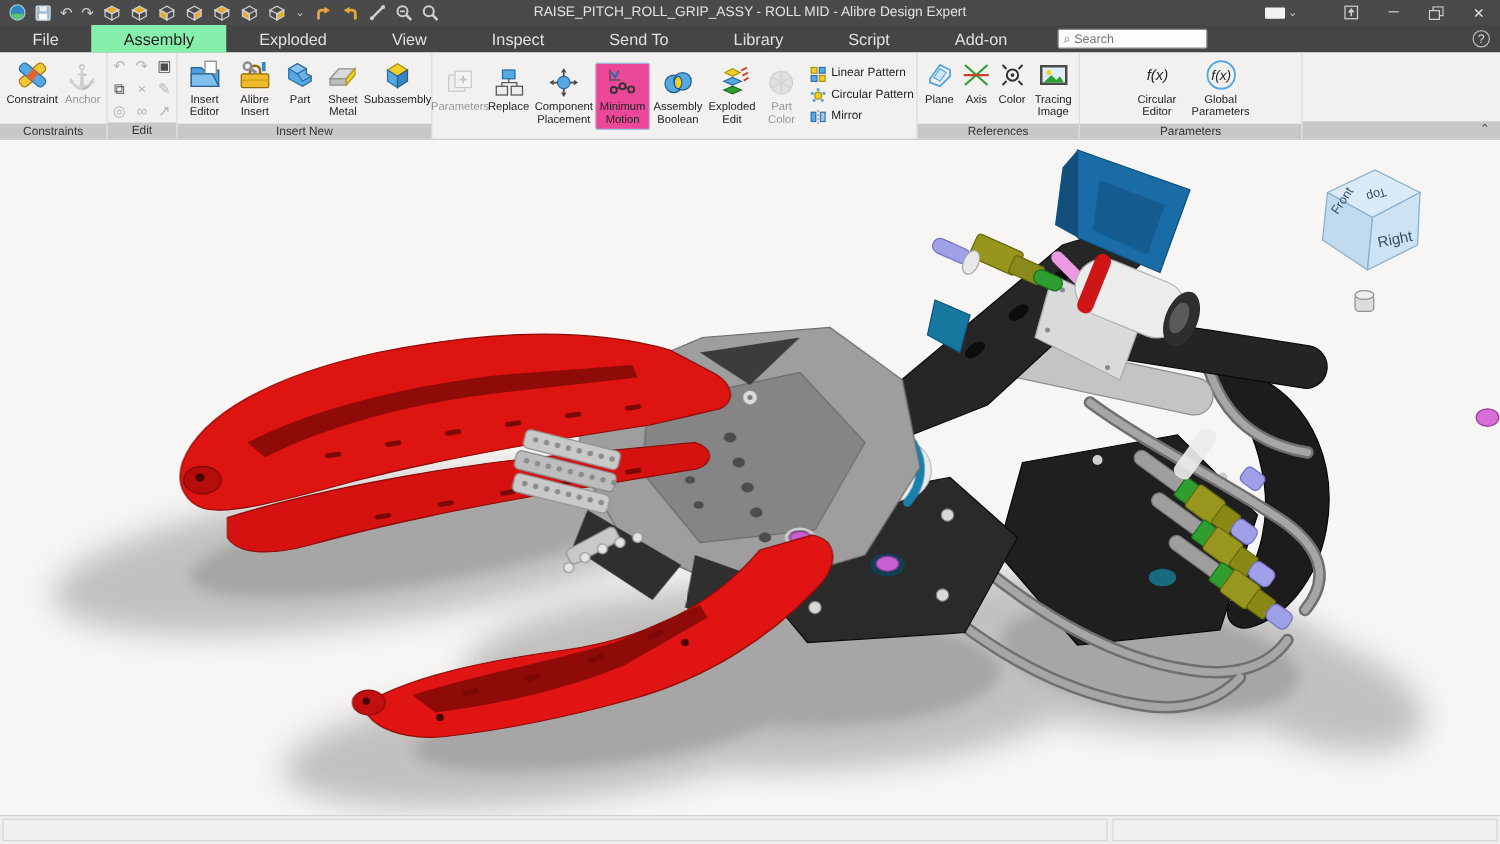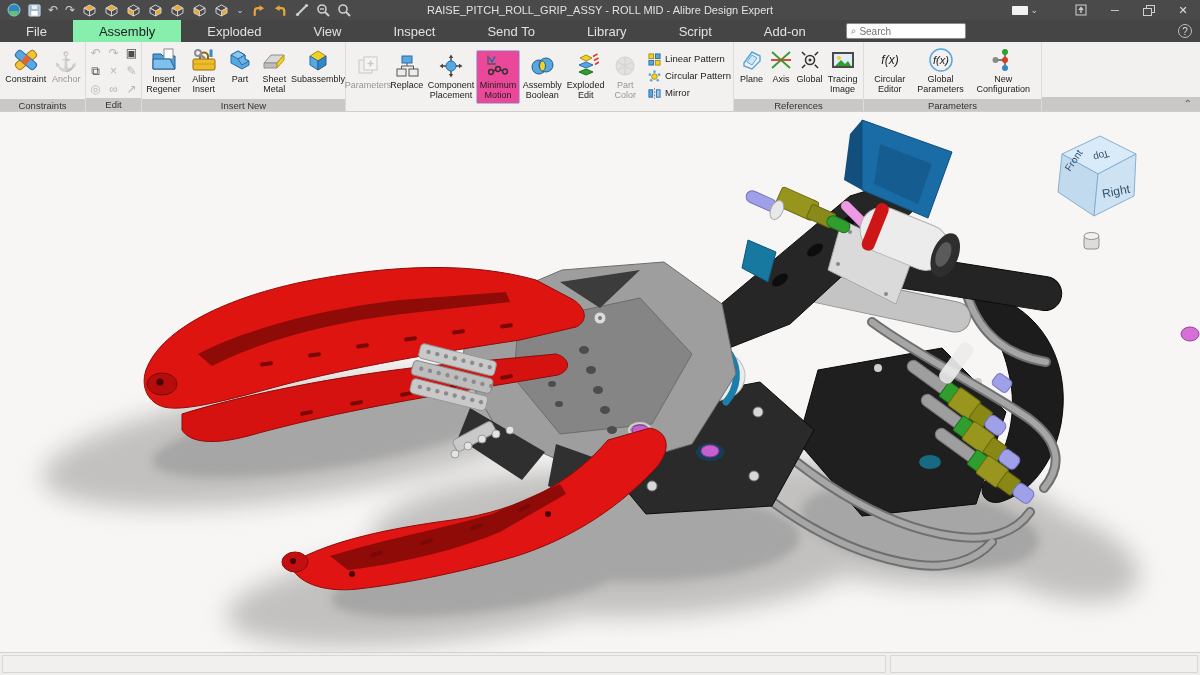--- a/index.html
+++ b/index.html
@@ -207,21 +207,21 @@
   </div>
 
   <div class="rgroup" style="width:204px">
     <div class="rgroup-content">
       <div class="rbtn" style="width:40px">
         <svg class="ric" viewBox="0 0 26 26">
             <path d="M2,7 L10,7 L12,9 L24,9 L24,22 L2,22 Z" fill="#4d9fdd" stroke="#255f8e"></path>
             <rect x="13" y="2" width="9" height="10" fill="#ffffff" stroke="#8a8a8a"></rect>
             <path d="M2,12 L19,12 L24,22 L2,22 Z" fill="#7fc0ec" stroke="#255f8e"></path>
           </svg>
-        <span class="lbl">Insert Regener</span>
+        <span class="lbl">Insert Editor</span>
       </div>
       <div class="rbtn" style="width:42px">
         <svg class="ric" viewBox="0 0 26 26">
             <rect x="2" y="12" width="22" height="11" rx="1.5" fill="#eebc2a" stroke="#93690c"></rect>
             <path d="M9,12 V9 a4,3.5 0 0 1 8,0 V12" fill="none" stroke="#93690c" stroke-width="2"></path>
             <line x1="2" y1="17" x2="24" y2="17" stroke="#c89a18"></line>
             <circle cx="7" cy="6" r="3" fill="none" stroke="#8a8f94" stroke-width="2"></circle>
             <line x1="9.5" y1="8" x2="14" y2="11.5" stroke="#8a8f94" stroke-width="2.6"></line>
             <line x1="20" y1="2.5" x2="20" y2="10" stroke="#3f87c0" stroke-width="3"></line>
           </svg>
@@ -366,21 +366,21 @@
             <line x1="3" y1="13" x2="23" y2="13" stroke="#d43c2c" stroke-width="1.8"></line>
           </svg>
         <span class="lbl">Axis</span>
       </div>
       <div class="rbtn" style="width:30px">
         <svg class="ric" viewBox="0 0 26 26">
             <circle cx="13" cy="13" r="4.5" fill="none" stroke="#333" stroke-width="1.6"></circle>
             <circle cx="13" cy="13" r="1.5" fill="#333"></circle>
             <path d="M5,5 L8.2,8.2 M21,5 L17.8,8.2 M5,21 L8.2,17.8 M21,21 L17.8,17.8" stroke="#333" stroke-width="1.6"></path>
           </svg>
-        <span class="lbl">Global</span>
+        <span class="lbl">Color</span>
       </div>
       <div class="rbtn" style="width:38px">
         <svg class="ric" viewBox="0 0 26 26">
             <rect x="2" y="5" width="22" height="16" fill="#4a4a4a"></rect>
             <rect x="4" y="7" width="18" height="12" fill="#dfeef8"></rect>
             <circle cx="9" cy="11" r="2" fill="#f2d025"></circle>
             <path d="M5,19 L11,13 L15,17 L18,14 L21,19 Z" fill="#2f9e2f"></path>
           </svg>
         <span class="lbl">Tracing Image</span>
       </div>
@@ -395,31 +395,20 @@
             <text x="13" y="17" font-size="12" font-style="italic" text-anchor="middle" fill="#222">f(x)</text>
           </svg>
         <span class="lbl">Circular Editor</span>
       </div>
       <div class="rbtn" style="width:54px">
         <svg class="ric" viewBox="0 0 26 26">
             <circle cx="13" cy="13" r="11" fill="none" stroke="#57a8e0" stroke-width="1.5"></circle>
             <text x="13" y="17" font-size="11" font-style="italic" text-anchor="middle" fill="#222">f(x)</text>
           </svg>
         <span class="lbl">Global Parameters</span>
-      </div>
-      <div class="rbtn" style="width:72px">
-        <svg class="ric" viewBox="0 0 26 26">
-            <line x1="15" y1="4" x2="15" y2="22" stroke="#555" stroke-width="1.5"></line>
-            <line x1="8" y1="13" x2="13" y2="13" stroke="#555" stroke-width="1.5"></line>
-            <circle cx="15" cy="5" r="3" fill="#2f9e2f"></circle>
-            <circle cx="15" cy="13" r="3" fill="#d43c2c"></circle>
-            <circle cx="15" cy="21" r="3" fill="#3487c4"></circle>
-            <circle cx="5.5" cy="13" r="3" fill="#8a8a8a"></circle>
-          </svg>
-        <span class="lbl">New Configuration</span>
       </div>
     </div>
     <div class="rgroup-label">Parameters</div>
   </div>
 
 
   <div class="rgroup ribbon-fill">
     <div class="rgroup-content"></div>
     <div class="rgroup-label collapse-chev">⌃</div>
   </div>

